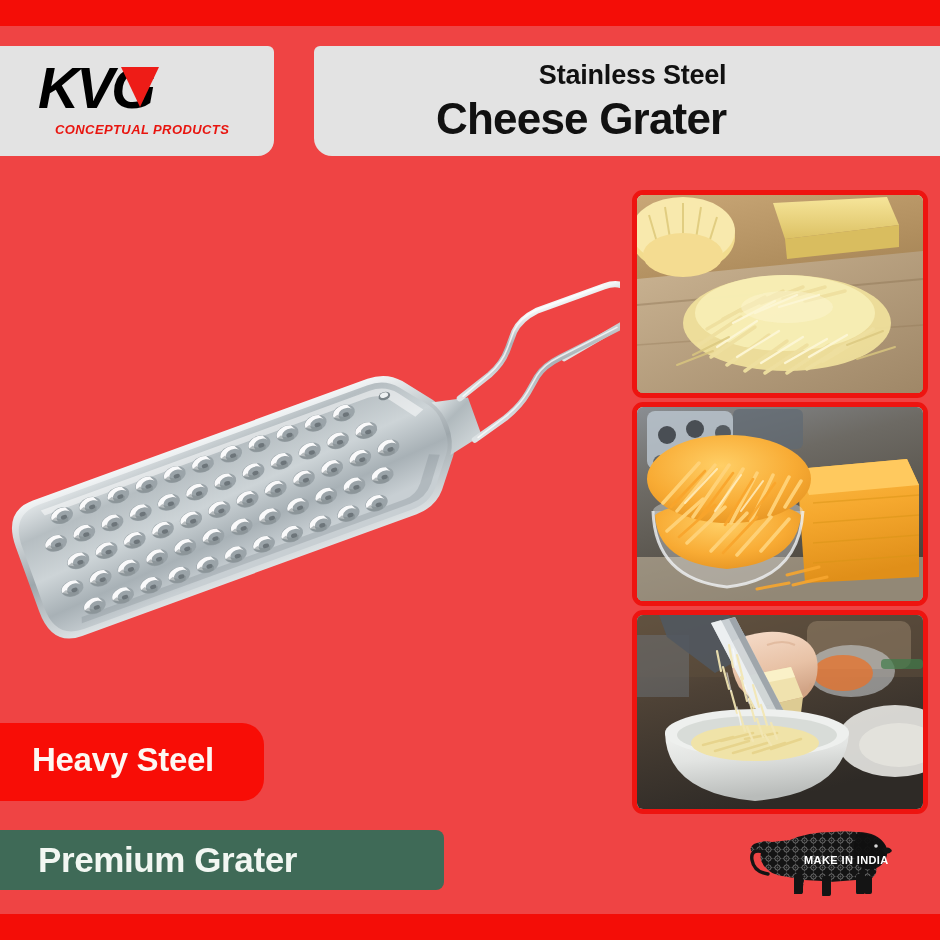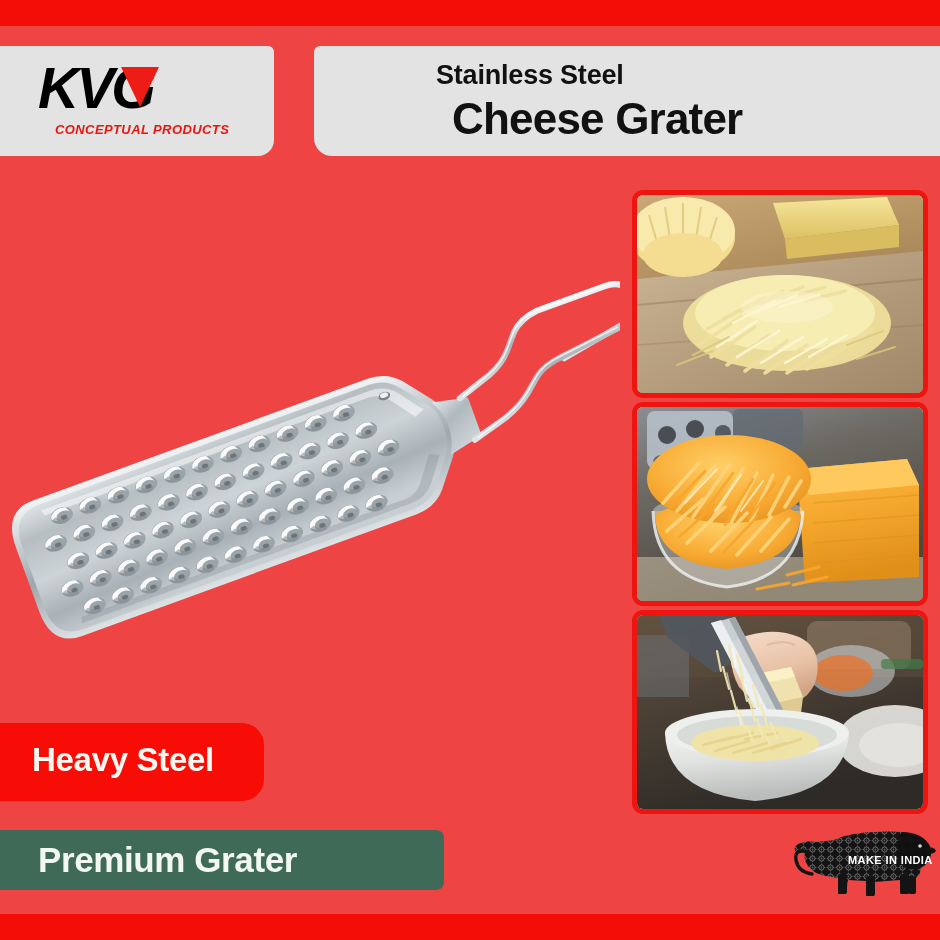--- a/index.html
+++ b/index.html
@@ -43,28 +43,28 @@
     position:absolute;left:37px;top:60px;
     font-size:13px;font-weight:bold;font-style:italic;
     letter-spacing:.4px;color:#e8150f;white-space:nowrap;
     font-family:"Liberation Sans", sans-serif;
   }
 
   .title-panel{
     position:absolute;left:314px;top:46px;width:640px;height:110px;
     background:#e3e3e3;border-radius:6px 6px 6px 18px;
   }
-  .title-inner{position:absolute;left:122px;top:13px;}
+  .title-inner{position:absolute;left:122px;top:13px;text-align:right;}
   .title-small{
     font-size:27px;font-weight:bold;color:#111;line-height:32px;
     letter-spacing:-.2px;
   }
   .title-big{
     font-size:44px;font-weight:bold;color:#111;line-height:52px;
-    letter-spacing:-.8px;margin-top:2px;margin-left:16px;
+    letter-spacing:-.8px;margin-top:2px;
   }
 
   
   .hero{position:absolute;left:0px;top:180px;width:620px;height:520px;}
   .hero svg{display:block;}
 
   
   .thumb{
     position:absolute;left:632px;width:296px;
     border:5px solid #ee1410;border-radius:11px;
@@ -88,21 +88,21 @@
   .badge-premium{
     position:absolute;left:-14px;top:830px;width:458px;height:60px;
     background:#3f6a57;border-radius:4px 8px 8px 4px;
   }
   .badge-premium span{
     position:absolute;left:52px;top:10px;
     font-size:35px;font-weight:bold;color:#f2f7f2;letter-spacing:-.4px;
   }
 
   
-  .mii{position:absolute;left:790px;top:818px;width:148px;height:84px;}
+  .mii{position:absolute;left:746px;top:818px;width:148px;height:84px;}
   .mii svg{display:block;}
 </style>
 </head>
 <body>
 
 <div class="canvas">
 
   <div class="band band-top"></div>
   <div class="band band-bottom"></div>
 

